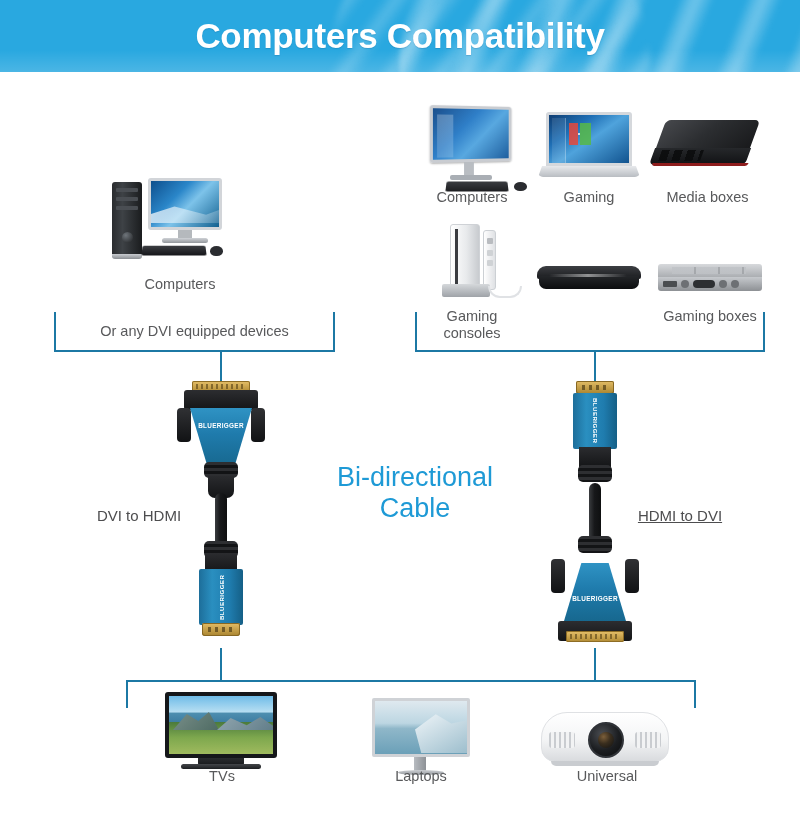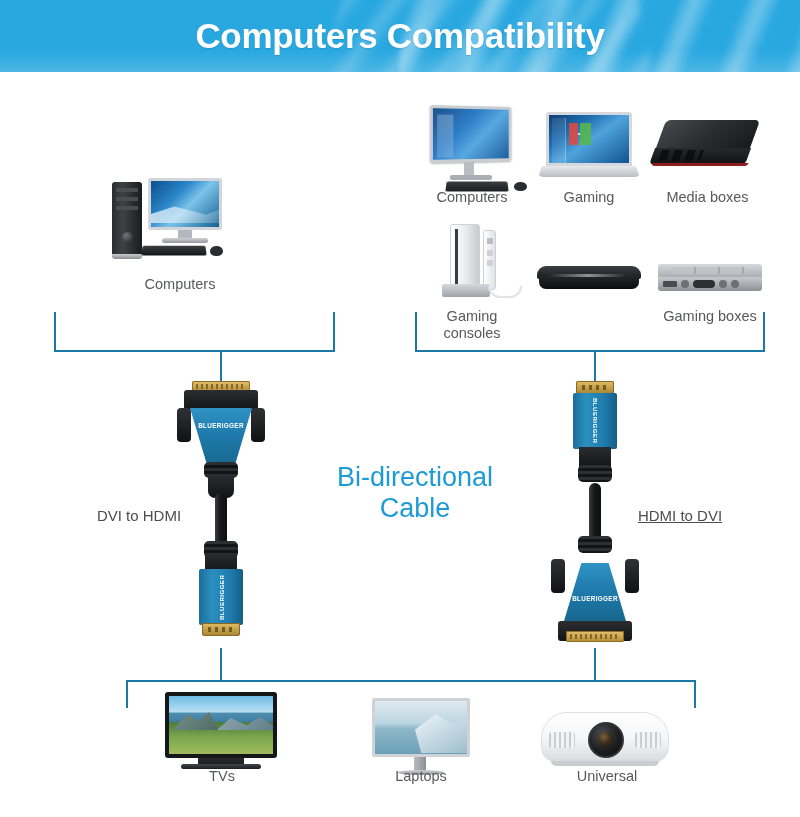--- a/index.html
+++ b/index.html
@@ -431,20 +431,21 @@
                 transform:perspective(220px) rotateX(42deg);"></div>
     <div style="position:absolute;left:98px;top:68px;width:13px;height:10px;
                 background:#2b2d31;border-radius:50% 50% 45% 45%;"></div>
   </div>
   <div class="dev-label" style="left:115px; top:276px; width:130px;">Computers</div>
 
   <div class="ln ln-v" style="left:54px; top:312px; height:40px;"></div>
   <div class="ln ln-h" style="left:54px; top:350px; width:281px;"></div>
   <div class="ln ln-v" style="left:333px; top:312px; height:40px;"></div>
   <div class="ln ln-v" style="left:220px; top:350px; height:33px;"></div>
+  <div class="bracket-text" style="left:54px; top:323px; width:281px;">Or any DVI equipped devices</div>
 
   <div class="dev" style="left:424px; top:106px; width:104px; height:88px;">
     <div class="aio-screen"></div>
     <div class="aio-stand"></div>
     <div class="aio-base"></div>
     <div class="aio-kbd"></div>
     <div class="aio-mouse"></div>
   </div>
   <div class="dev-label" style="left:420px; top:189px; width:104px;">Computers</div>
 

